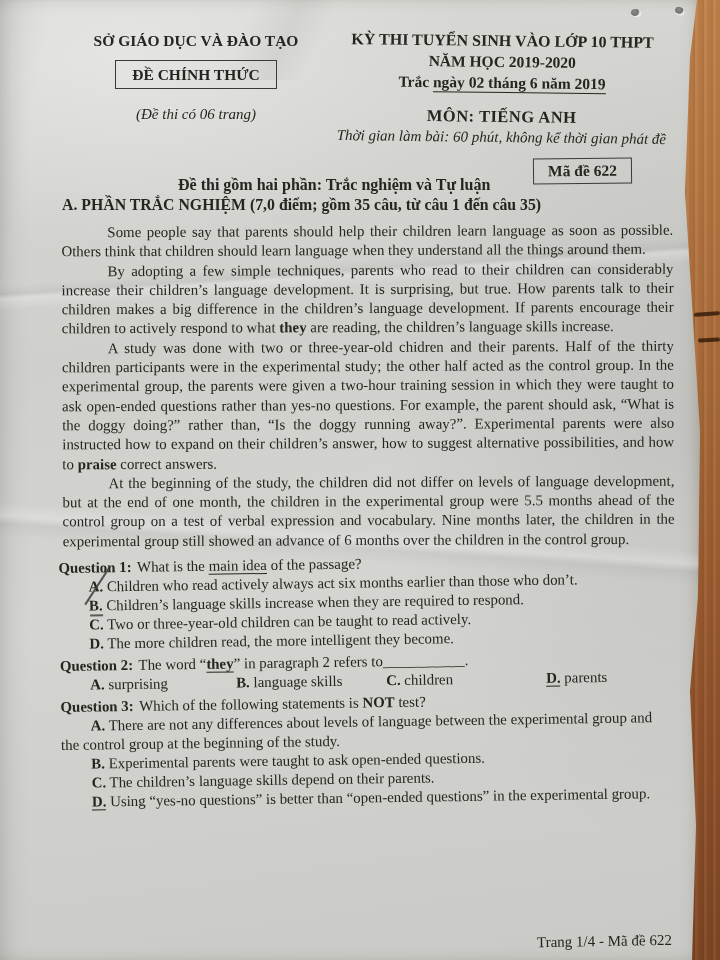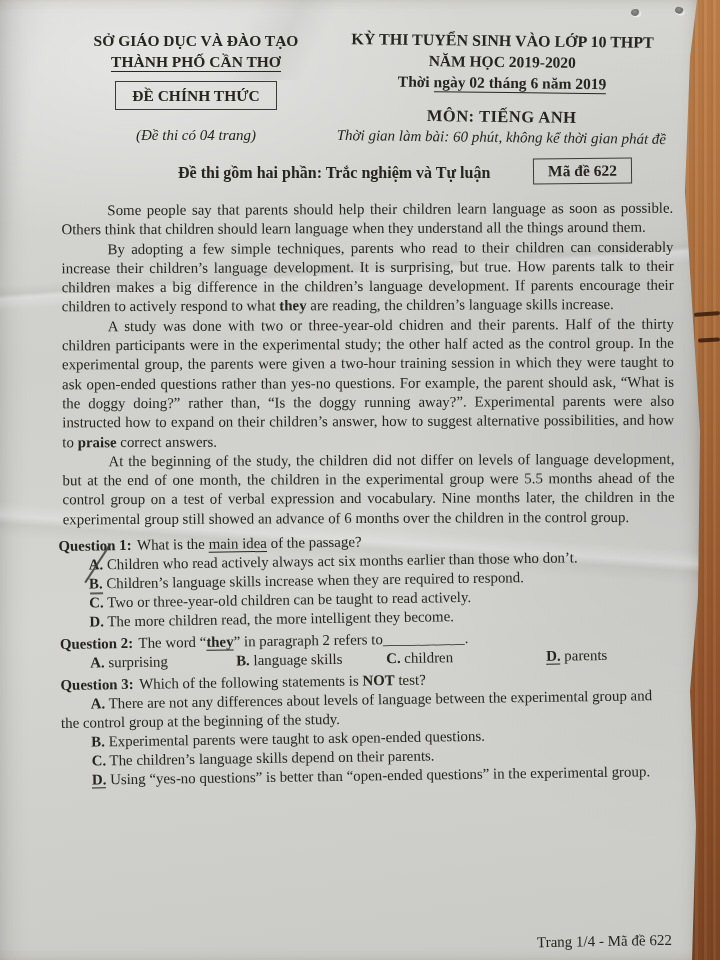--- a/index.html
+++ b/index.html
@@ -49,21 +49,21 @@
   .hdr{display:flex;}
   .hdr-left{width:268px;text-align:center;font-size:15.5px;line-height:21px;}
   .offbox{display:inline-block;border:1.6px solid #3a3a36;padding:3px 16px;margin-top:9px;font-size:15.5px;text-align:right;}
   .note{margin-top:15px;font-size:15px;}
   .hdr-right{flex:1;text-align:center;font-size:15.5px;line-height:21px;transform:rotate(0.7deg);}
   .hdr-right .top1{font-size:16px;}
   .subject{margin-top:13px;font-size:16.5px;letter-spacing:0.5px;}
   .time{font-size:15px;}
 
   .title-row{position:relative;margin-top:12px;height:32px;}
-  .title{position:absolute;left:116px;top:4px;font-size:16px;}
+  .title{position:absolute;left:116px;top:16px;font-size:16px;}
   .codebox{position:absolute;right:42px;top:-2px;border:1.5px solid #3a3a36;padding:3px 14px;font-size:15.5px;transform:rotate(-0.6deg);}
   .section{margin-top:4px;font-size:15.8px;}
   .instr{margin-top:7px;font-size:15.2px;line-height:20.5px;text-align:justify;}
 
   #passage{margin-top:8px;font-size:14.9px;line-height:19.3px;text-align:justify;transform:rotate(-0.25deg);}
   #passage .par{text-indent:46px;}
 
   #questions{margin-top:9px;font-size:14.9px;line-height:19px;transform:rotate(-0.85deg);transform-origin:0 100%;}
   .question{margin-top:3px;}
   .qlabel{margin-right:2px;}
@@ -93,38 +93,38 @@
     <div class="crease k2"></div>
     <div class="crease k3"></div>
     <div class="hole h1"></div>
     <div class="hole h2"></div>
 
     <div class="content">
 
       <div class="hdr">
         <div class="hdr-left">
           <div class="b">SỞ GIÁO DỤC VÀ ĐÀO TẠO</div>
-          <div><span class="b u2">THÀNH PHỐ CẦN THƠ</span></div>
           <div class="offbox b">ĐỀ CHÍNH THỨC</div>
-          <div class="note i">(Đề thi có 04 trang)</div>
+          <div class="note i">(Đề thi có 06 trang)</div>
         </div>
         <div class="hdr-right">
           <div class="b top1">KỲ THI TUYỂN SINH VÀO LỚP 10 THPT</div>
           <div class="b">NĂM HỌC 2019-2020</div>
-          <div class="b"><span>Thời </span><span class="u2">ngày 02 tháng 6 năm 2019</span></div>
+          <div class="b"><span>Trắc </span><span class="u2">ngày 02 tháng 6 năm 2019</span></div>
           <div class="b subject">MÔN: TIẾNG ANH</div>
           <div class="i time">Thời gian làm bài: 60 phút, không kể thời gian phát đề</div>
         </div>
       </div>
 
       <div class="title-row">
         <div class="title b">Đề thi gồm hai phần: Trắc nghiệm và Tự luận</div>
         <div class="codebox b">Mã đề 622</div>
       </div>
 
+      <div class="section b">A. PHẦN TRẮC NGHIỆM (7,0 điểm; gồm 35 câu, từ câu 1 đến câu 35)</div>
 
       <div id="passage">
           <div class="par"><span>Some people say that parents should help their children learn language as soon as possible. Others think that children should learn language when they understand all the things around them.</span></div>
           <div class="par"><span>By adopting a few simple techniques, parents who read to their children can considerably increase their children’s language development. It is surprising, but true. How parents talk to their children makes a big difference in the children’s language development. If parents encourage their children to actively respond to what </span><span class="b">they</span><span> are reading, the children’s language skills increase.</span></div>
           <div class="par"><span>A study was done with two or three-year-old chidren and their parents. Half of the thirty children participants were in the experimental study; the other half acted as the control group. In the experimental group, the parents were given a two-hour training session in which they were taught to ask open-ended questions rather than yes-no questions. For example, the parent should ask, “What is the doggy doing?” rather than, “Is the doggy running away?”. Experimental parents were also instructed how to expand on their children’s answer, how to suggest alternative possibilities, and how to </span><span class="b">praise</span><span> correct answers.</span></div>
           <div class="par"><span>At the beginning of the study, the children did not differ on levels of language development, but at the end of one month, the children in the experimental group were 5.5 months ahead of the control group on a test of verbal expression and vocabulary. Nine months later, the children in the experimental group still showed an advance of 6 months over the children in the control group.</span></div>
         </div>
       <div id="questions">
           <div class="question">
             <div><span class="b qlabel">Question 1:</span><span> What is the </span><span class="u">main idea</span><span> of the passage?</span></div>

